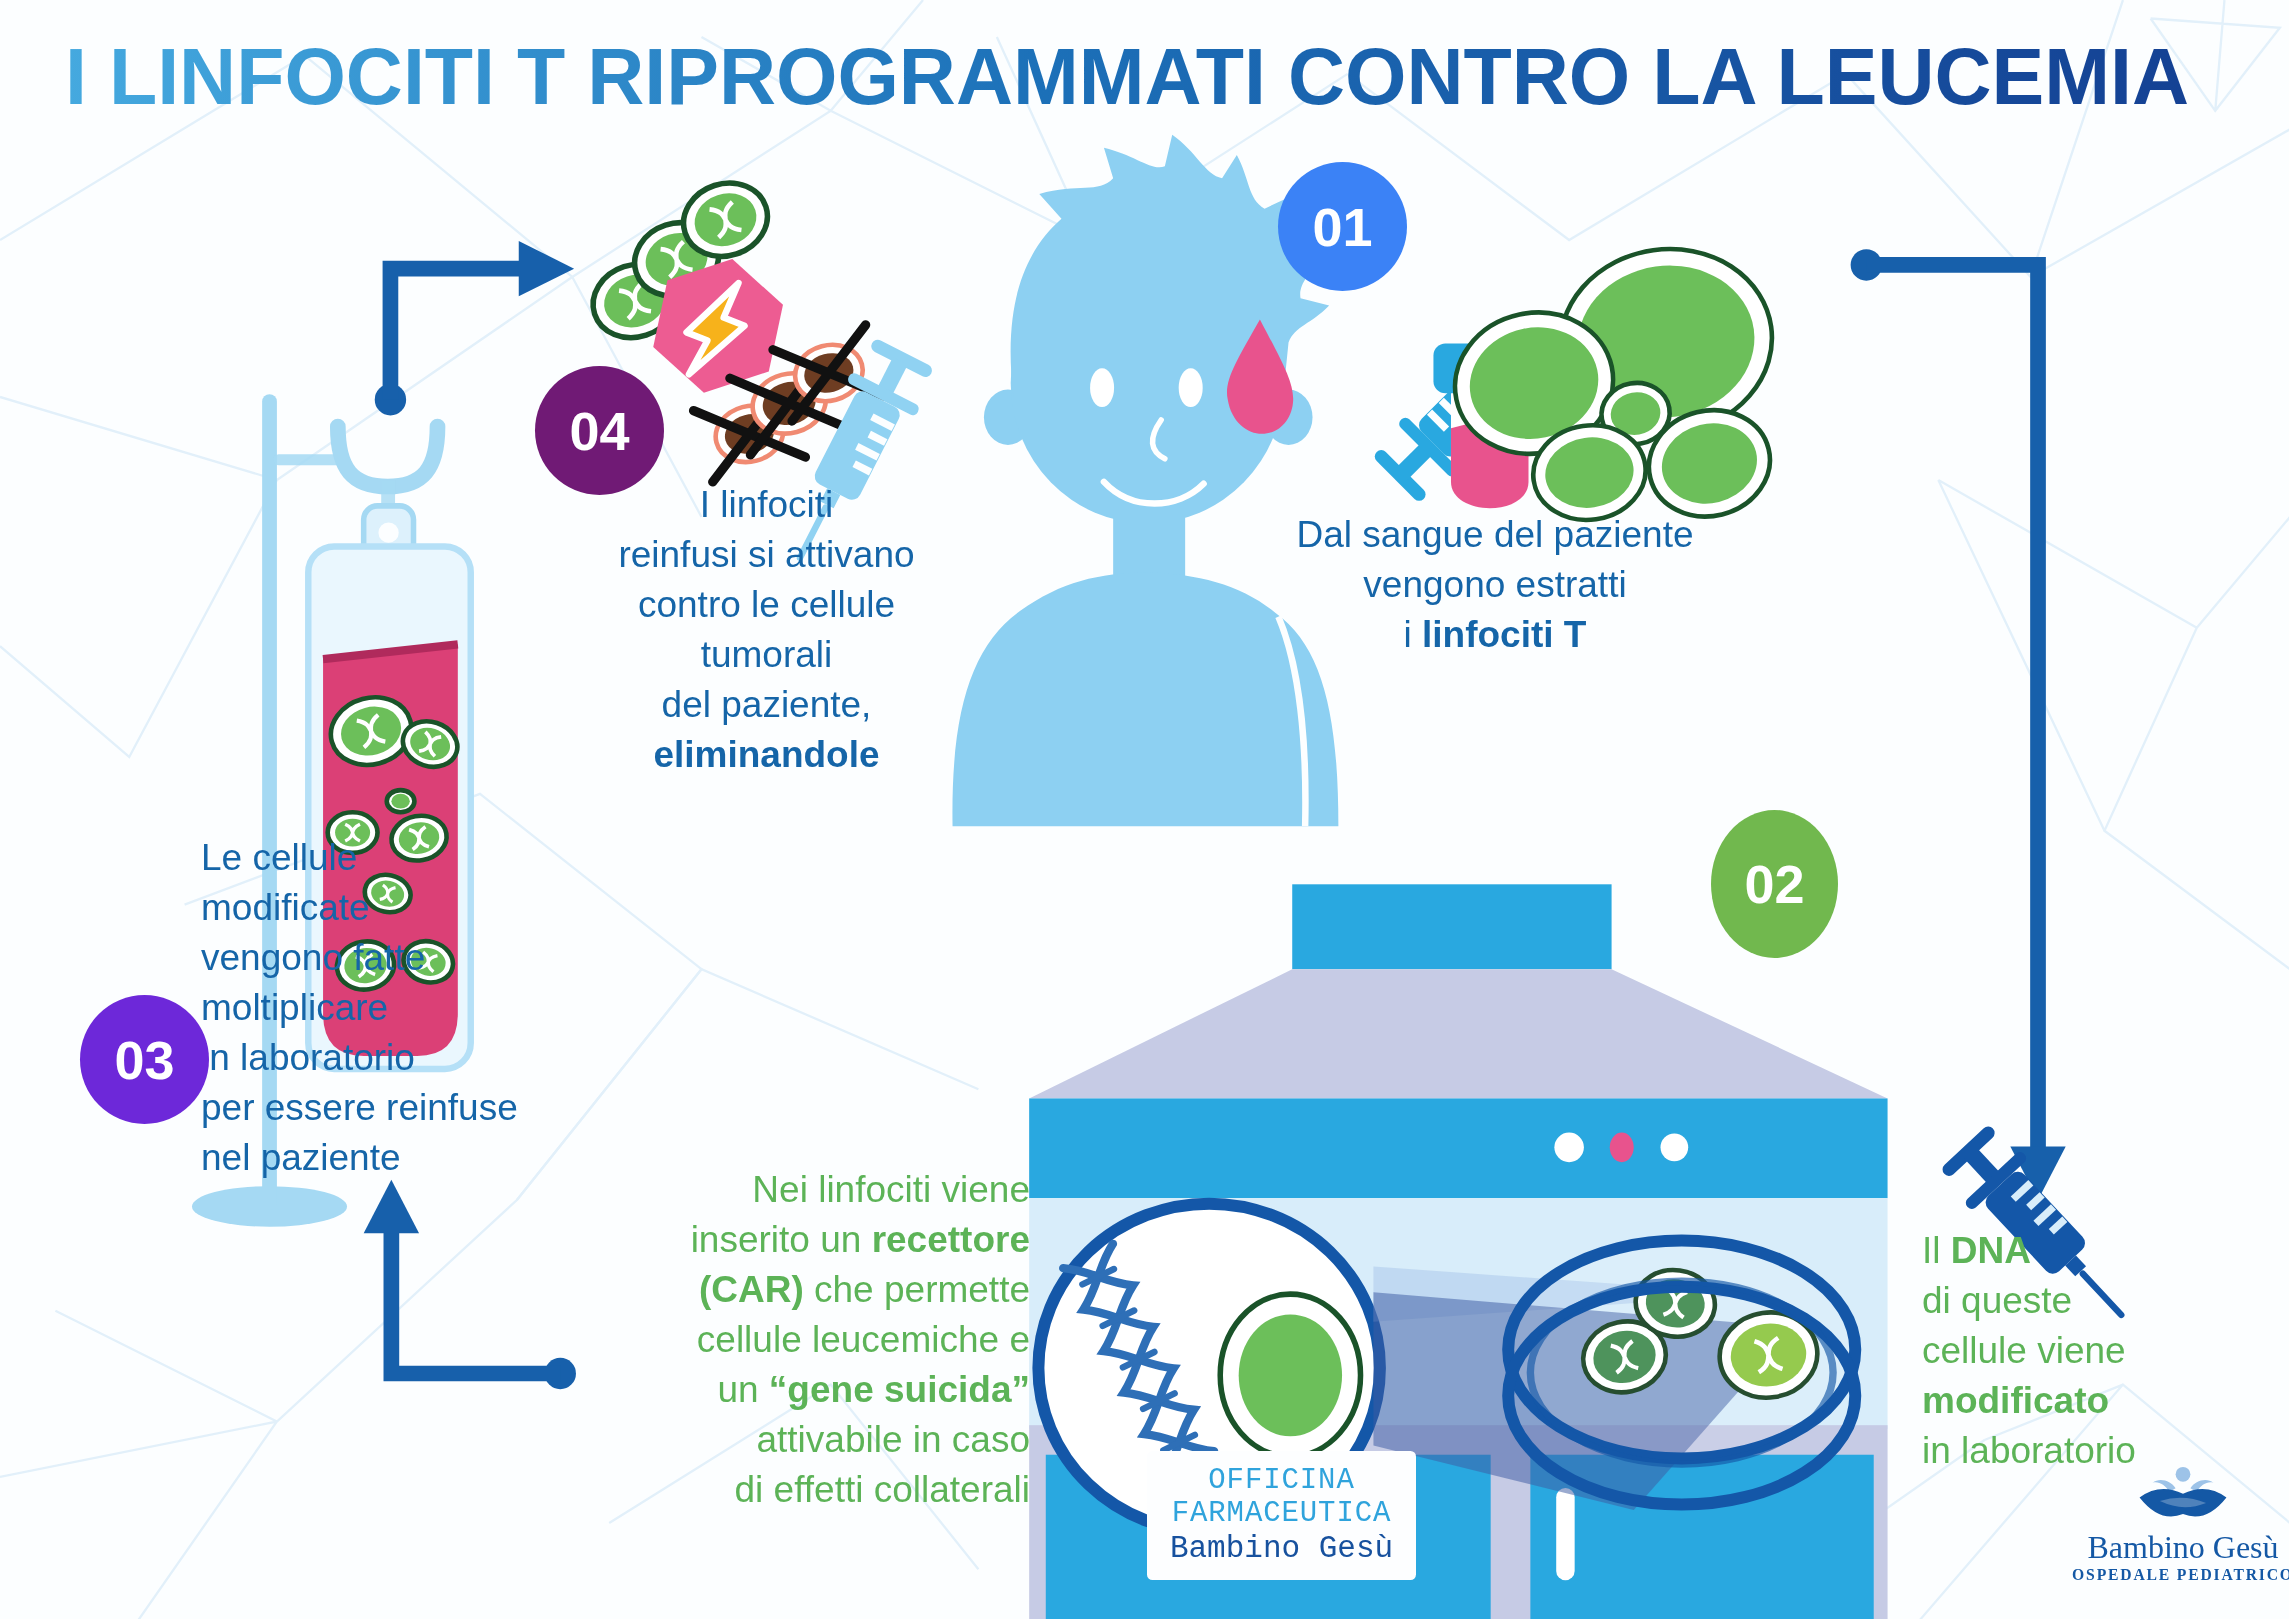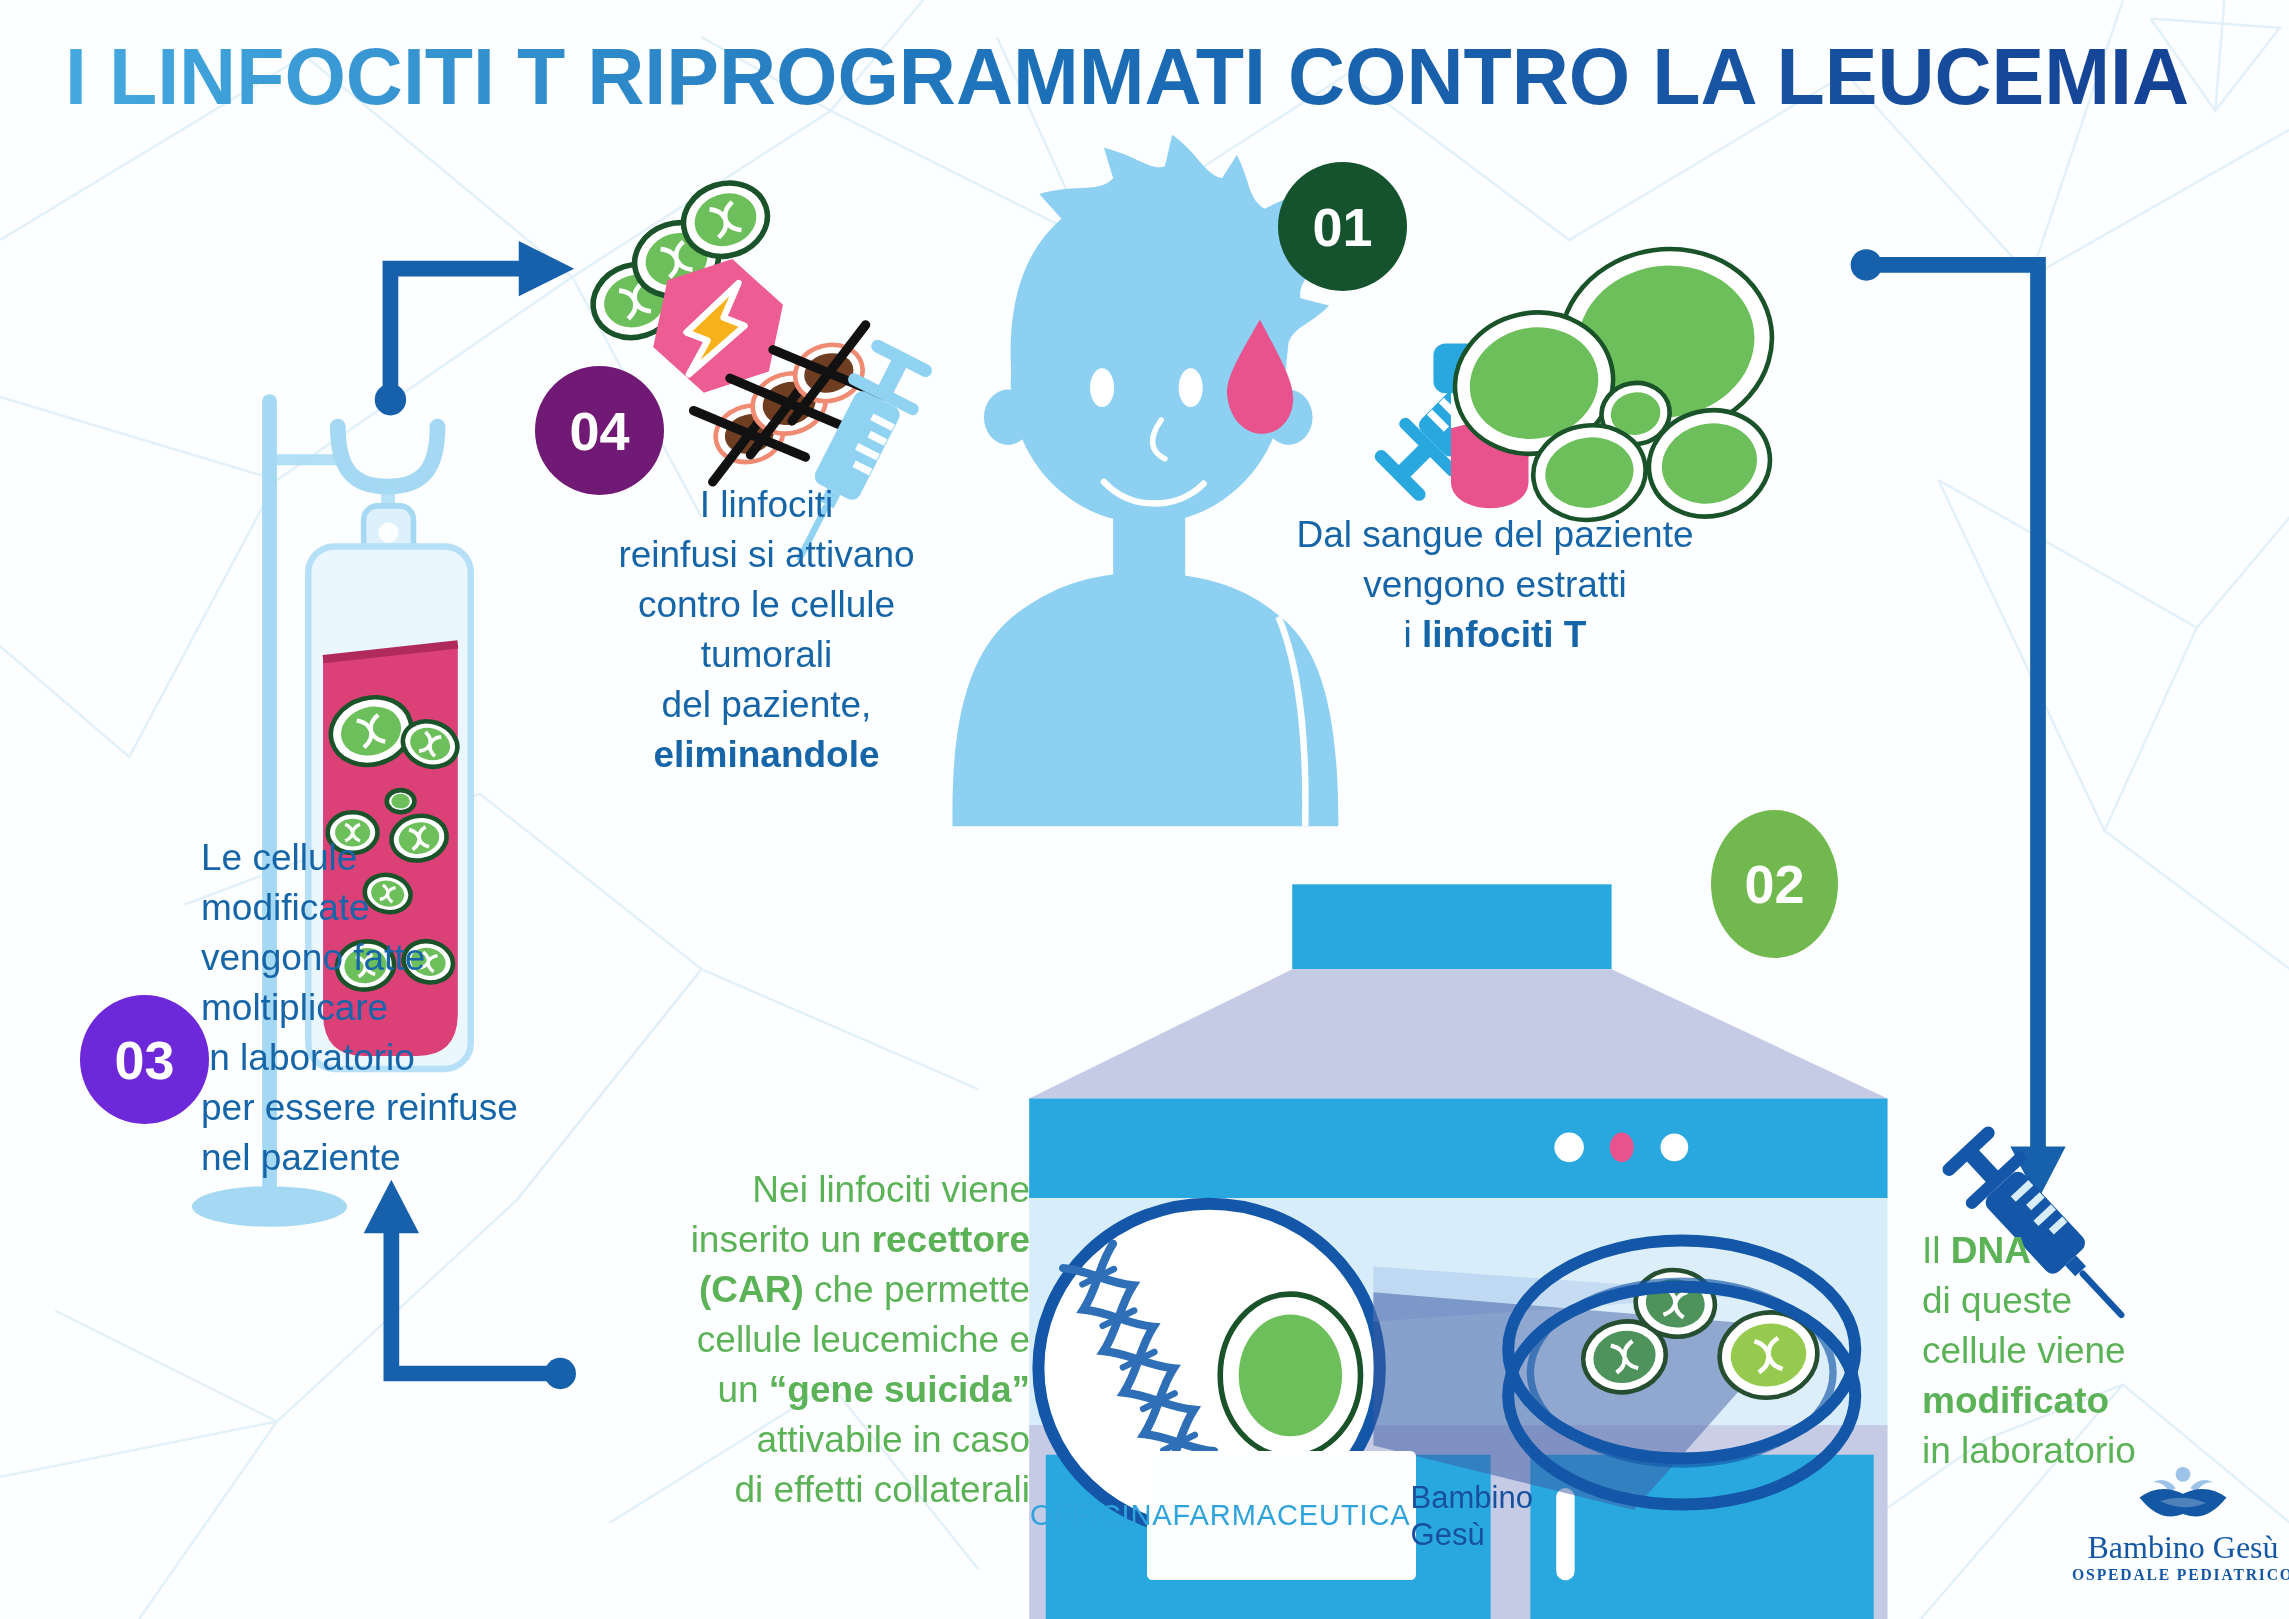--- a/index.html
+++ b/index.html
@@ -7,35 +7,35 @@
           background:#FCFEFF;font-family:"Liberation Sans",sans-serif;padding-left:17px;}
   svg{display:block;}
   #bg-mesh,#scene{position:absolute;left:0;top:0;}
   .layer{position:absolute;z-index:3;}
   .title{left:65px;top:31px;width:2178px;font-size:79px;font-weight:800;letter-spacing:0px;
          white-space:nowrap;
          background:linear-gradient(90deg,#45A9DF 0%,#1C70B8 45%,#143F92 100%);
          -webkit-background-clip:text;background-clip:text;color:transparent;}
   .badge{width:129px;height:129px;border-radius:50%;display:flex;align-items:center;justify-content:center;
          color:#fff;font-size:54px;font-weight:800;z-index:4;}
-  .badge.b01{left:1278px;top:162px;background:#14532d;}
+  .badge.b01{left:1278px;top:162px;background:#3b82f6;}
   .badge.b02{left:1711px;top:810px;background:#71B84E;width:127px;height:148px;}
   .badge.b03{left:80px;top:995px;background:#6d28d9;}
   .badge.b04{left:535px;top:366px;background:#701a75;}
   .tblock{font-size:37px;line-height:50px;font-weight:500;color:#1565A8;}
   .tblock .b{font-weight:800;}
   .green{color:#5CB357;}
   .t01{left:1255px;top:510px;width:480px;text-align:center;}
   .t04{left:545px;top:480px;width:443px;text-align:center;}
   .t03{left:201px;top:833px;width:443px;text-align:left;}
   .tcar{left:532px;top:1165px;width:498px;text-align:right;}
   .tdna{left:1922px;top:1226px;width:397px;text-align:left;}
   .cab-label{left:1147px;top:1451px;width:269px;height:129px;background:#FDFEFF;border-radius:5.5px;
-             display:flex;flex-direction:row;align-items:center;justify-content:center;z-index:4;
-             font-family:Liberation Sans, sans-serif;}
+             display:flex;flex-direction:column;align-items:center;justify-content:center;z-index:4;
+             font-family:Liberation Mono, monospace;}
   .cab-label .l12{font-size:29px;line-height:33px;color:#2FA3DC;letter-spacing:0.9px;}
   .cab-label .l3{font-size:31px;line-height:37px;color:#17519E;}
   .logo{left:2054px;top:1466px;width:258px;text-align:center;z-index:4;
         font-family:"Liberation Serif",serif;color:#1458A5;}
   .logo .name{font-size:32px;line-height:37px;margin-top:1.8px;}
   .logo .sub{font-size:15.7px;letter-spacing:1.8px;font-weight:600;}
 </style>
 </head>
 <body>
 

